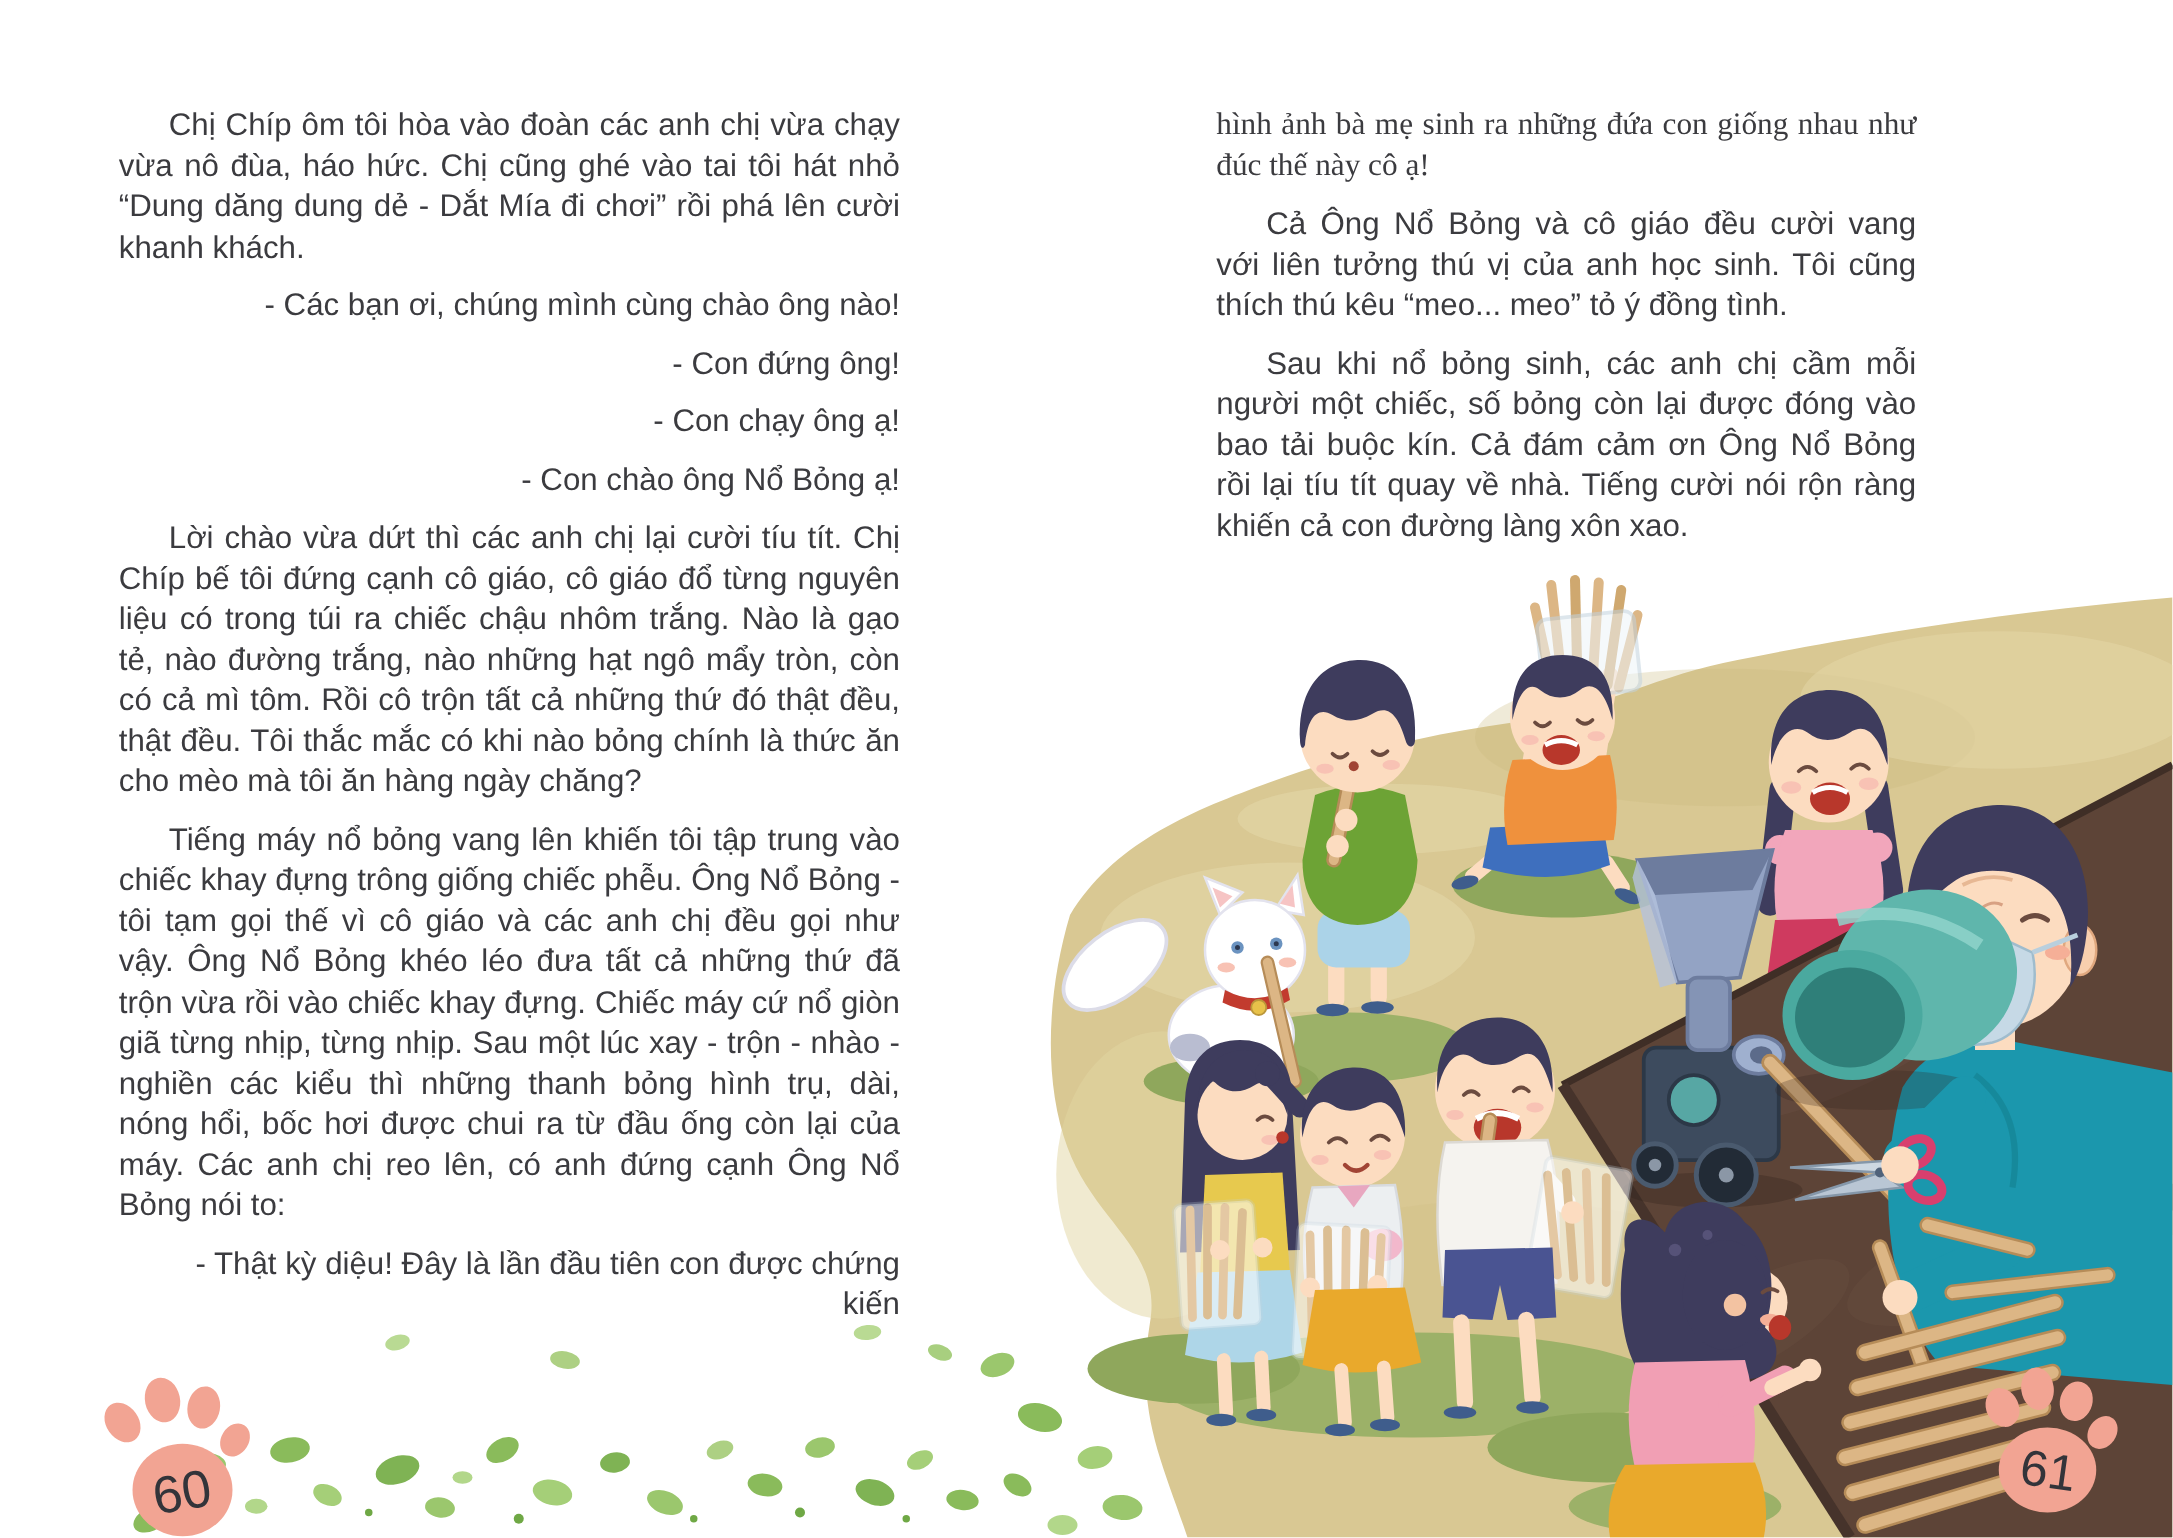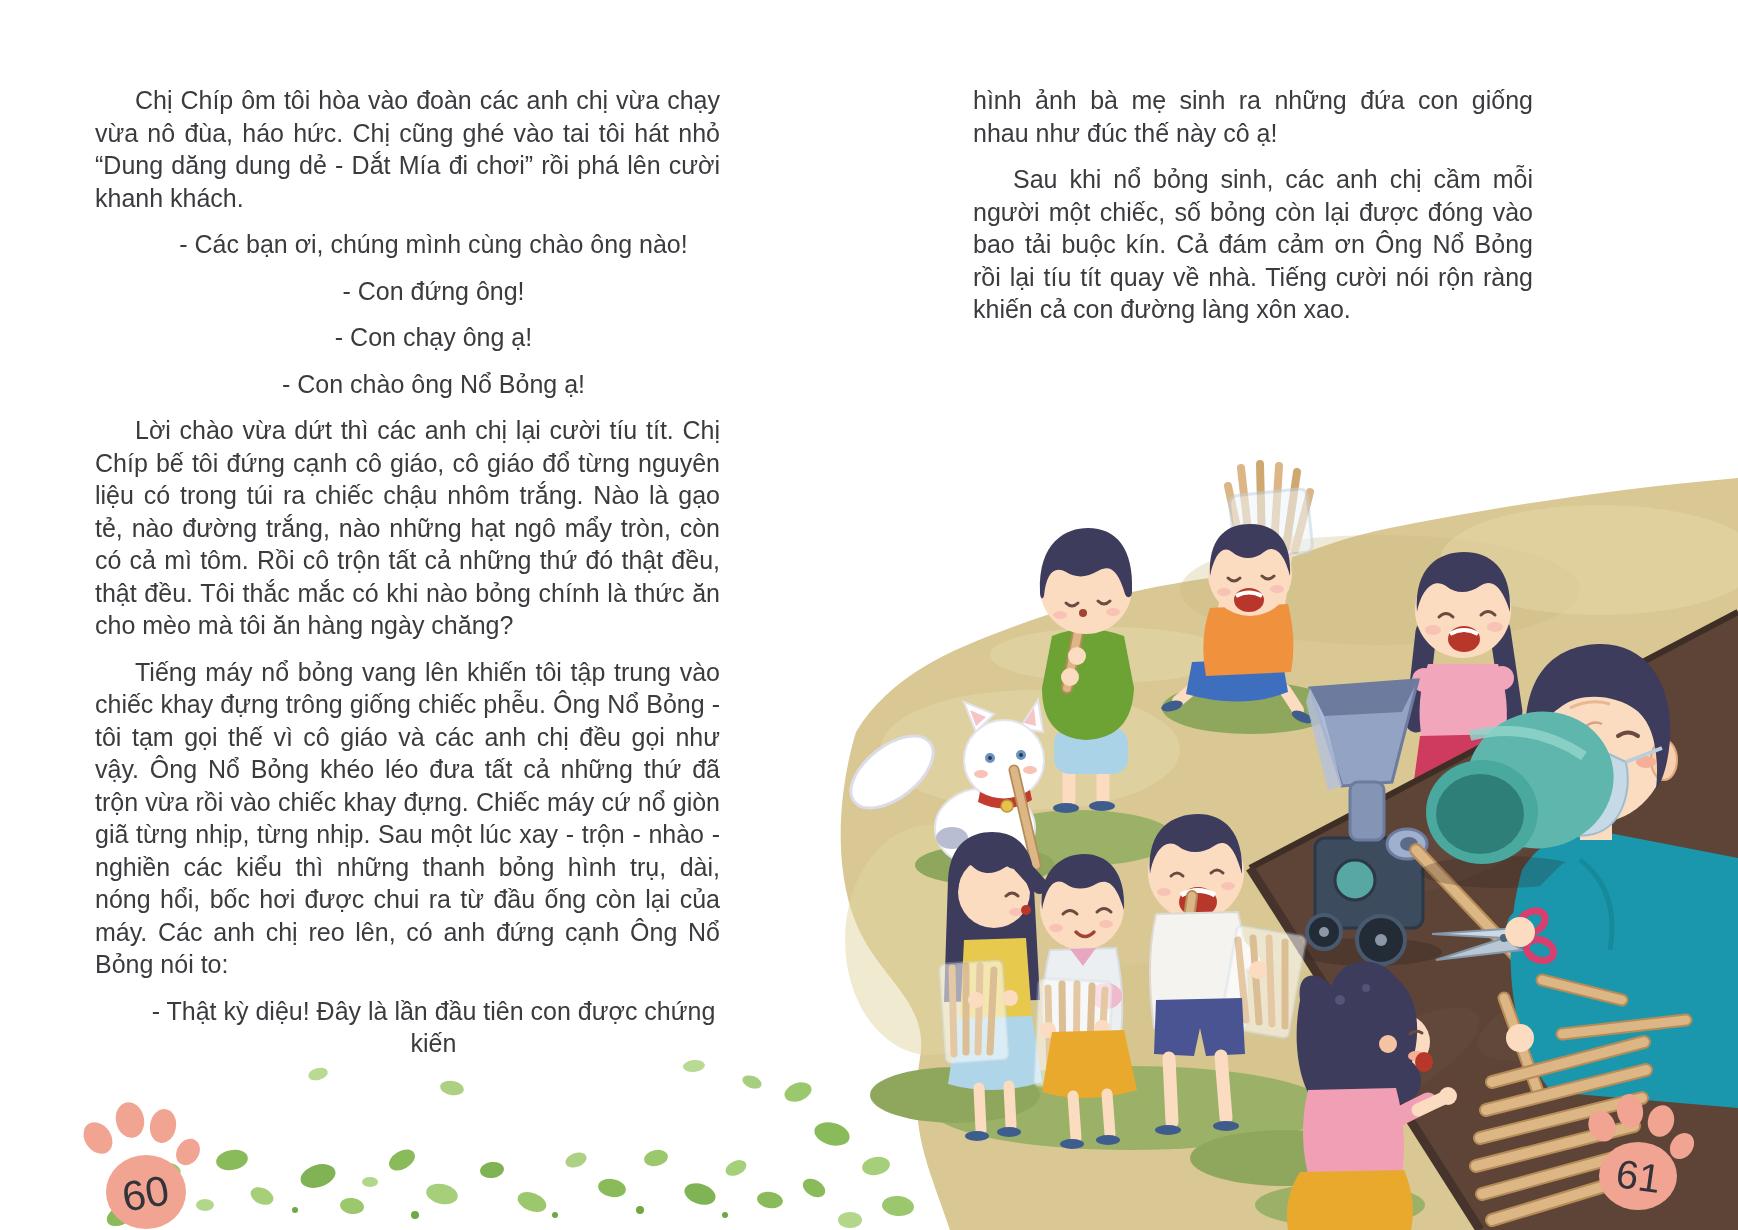--- a/index.html
+++ b/index.html
@@ -5,22 +5,22 @@
   html,body{margin:0;padding:0;}
   body{
     width:1738px;height:1230px;position:relative;background:#ffffff;
     font-family:"Liberation Sans","DejaVu Sans",sans-serif;overflow:hidden;
   }
   .column{position:absolute;top:84px;color:#3b3b3f;font-size:25px;line-height:32.5px;}
   #left-col{left:95px;width:625px;}
   #right-col{left:973px;width:560px;}
   p.para{margin:0 0 14px 0;text-align:justify;}
   p.indent{text-indent:40px;}
-  p.plain{text-indent:0;}
-  p.dialogue{padding-left:52px;text-align:center;text-indent:0;}
+  p.plain{text-indent:0;font-family:Liberation Serif, serif;}
+  p.dialogue{padding-left:52px;text-align:right;text-indent:0;}
   svg{position:absolute;display:block;}
   #illustration{left:780px;top:440px;}
   #footer-left{left:0;top:1010px;}
 </style>
 </head>
 <body>
 
 <div class="spread">
 
   <section>
@@ -32,20 +32,21 @@
         <p class="para dialogue">- Con chào ông Nổ Bỏng ạ!</p>
         <p class="para indent">Lời chào vừa dứt thì các anh chị lại cười tíu tít. Chị Chíp bế tôi đứng cạnh cô giáo, cô giáo đổ từng nguyên liệu có trong túi ra chiếc chậu nhôm trắng. Nào là gạo tẻ, nào đường trắng, nào những hạt ngô mẩy tròn, còn có cả mì tôm. Rồi cô trộn tất cả những thứ đó thật đều, thật đều. Tôi thắc mắc có khi nào bỏng chính là thức ăn cho mèo mà tôi ăn hàng ngày chăng?</p>
         <p class="para indent">Tiếng máy nổ bỏng vang lên khiến tôi tập trung vào chiếc khay đựng trông giống chiếc phễu. Ông Nổ Bỏng - tôi tạm gọi thế vì cô giáo và các anh chị đều gọi như vậy. Ông Nổ Bỏng khéo léo đưa tất cả những thứ đã trộn vừa rồi vào chiếc khay đựng. Chiếc máy cứ nổ giòn giã từng nhịp, từng nhịp. Sau một lúc xay - trộn - nhào - nghiền các kiểu thì những thanh bỏng hình trụ, dài, nóng hổi, bốc hơi được chui ra từ đầu ống còn lại của máy. Các anh chị reo lên, có anh đứng cạnh Ông Nổ Bỏng nói to:</p>
         <p class="para dialogue">- Thật kỳ diệu! Đây là lần đầu tiên con được chứng kiến</p>
       </div>
   </section>
 
   <section>
     <div class="column" id="right-col">
         <p class="para plain">hình ảnh bà mẹ sinh ra những đứa con giống nhau như đúc thế này cô ạ!</p>
+        <p class="para indent">Cả Ông Nổ Bỏng và cô giáo đều cười vang với liên tưởng thú vị của anh học sinh. Tôi cũng thích thú kêu “meo... meo” tỏ ý đồng tình.</p>
         <p class="para indent">Sau khi nổ bỏng sinh, các anh chị cầm mỗi người một chiếc, số bỏng còn lại được đóng vào bao tải buộc kín. Cả đám cảm ơn Ông Nổ Bỏng rồi lại tíu tít quay về nhà. Tiếng cười nói rộn ràng khiến cả con đường làng xôn xao.</p>
       </div>
   </section>
 
   <svg id="illustration" width="958" height="790" viewBox="0 0 958 790">
 
     <g>
       <path d="M76,292 C110,236 170,210 230,188 C300,162 360,148 430,138 C500,128 545,100 610,88 C700,70 820,50 958,38 L958,790 L170,790 C150,730 128,690 140,618 C150,560 96,538 74,478 C54,424 58,352 76,292 Z" fill="#d9c893"></path>
       <ellipse cx="250" cy="310" rx="150" ry="60" fill="#e6daab" opacity="0.5"></ellipse>
       <ellipse cx="600" cy="150" rx="200" ry="55" fill="#cbba7e" opacity="0.3"></ellipse>

